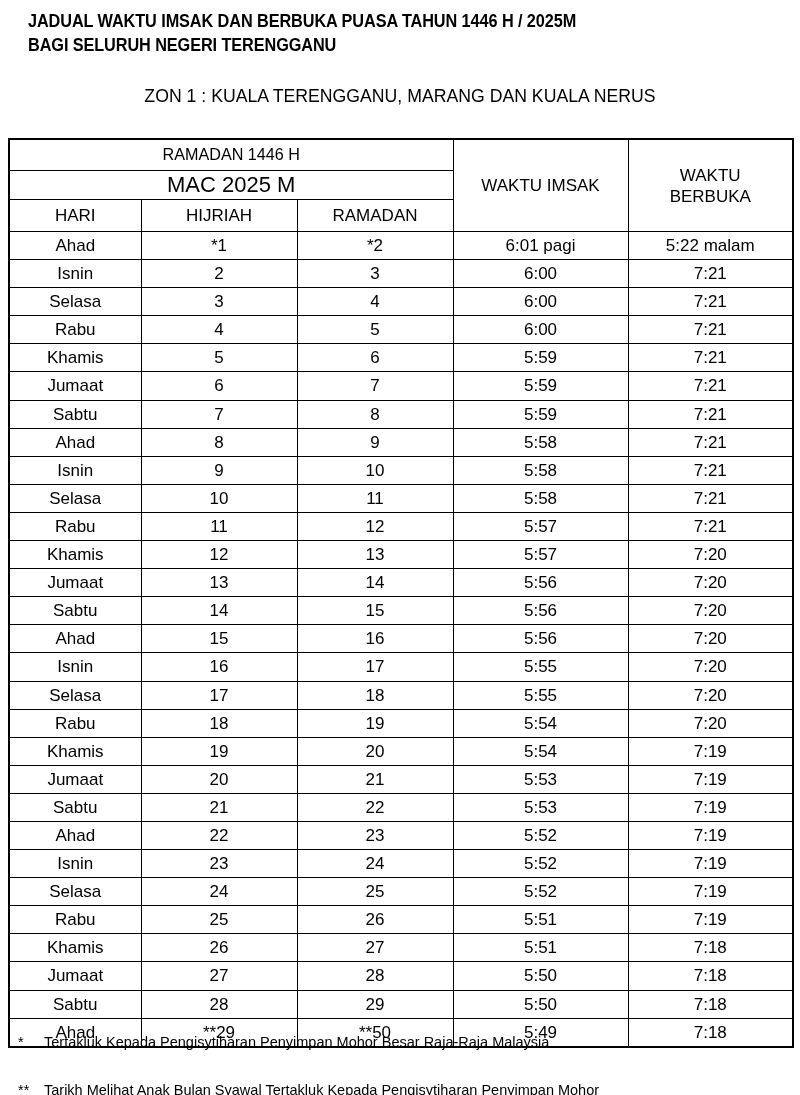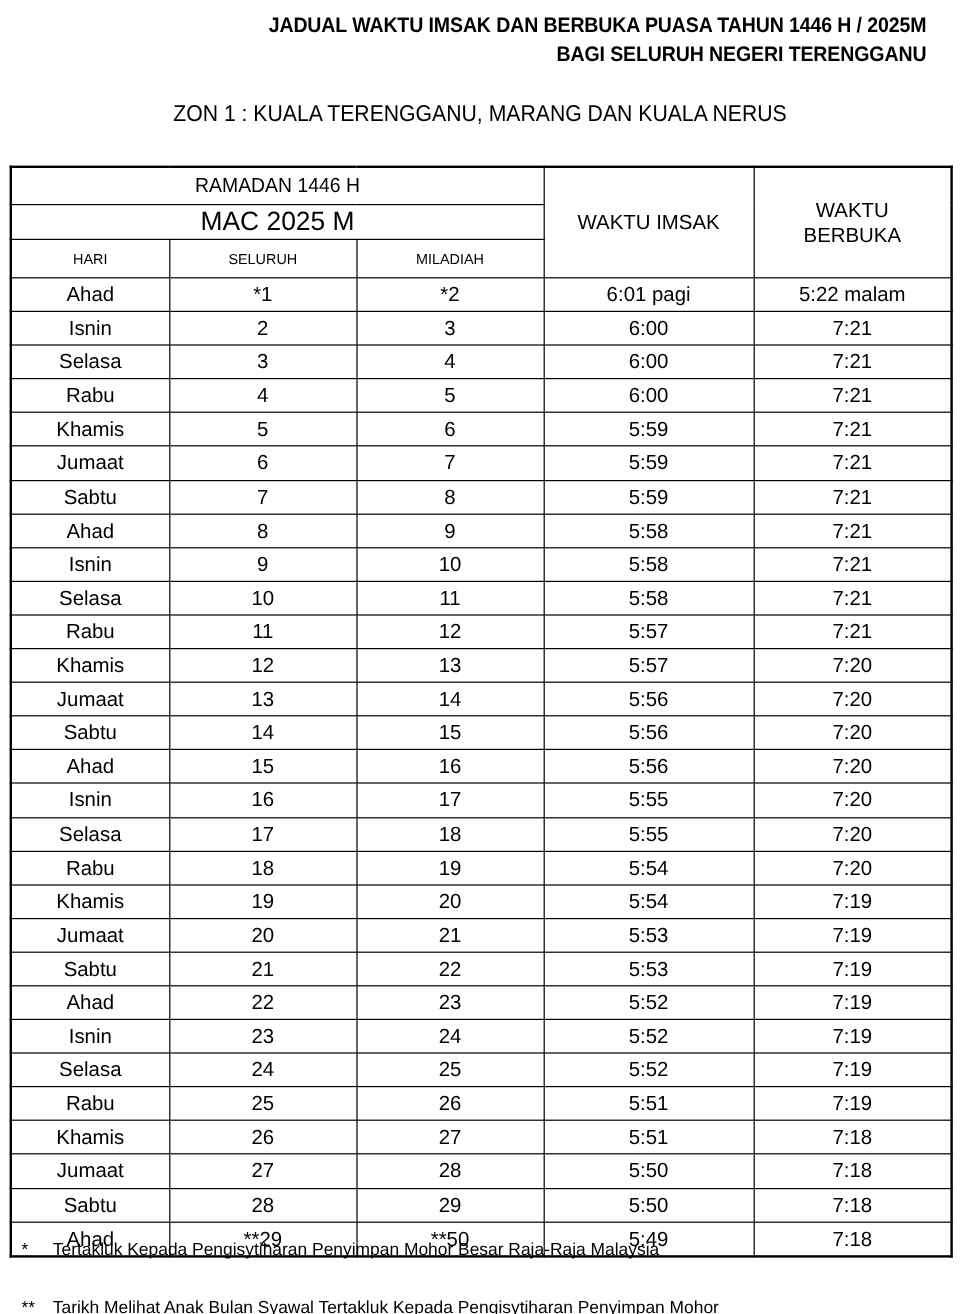--- a/index.html
+++ b/index.html
@@ -16,21 +16,21 @@
   }
   .page {
     position: relative;
     width: 800px;
     height: 1095px;
     box-sizing: border-box;
   }
 
   
   .title-block {
-    text-align: right;
+    text-align: left;
     padding-top: 9px;
   }
   .title-line {
     font-size: 17.5px;
     font-weight: bold;
     letter-spacing: -0.1px;
     line-height: 24px;
     transform: scaleX(0.93);
     transform-origin: center center;
     white-space: nowrap;
@@ -81,21 +81,21 @@
     font-weight: bold;
     height: 30px;
     transform: scaleX(0.95);
   }
   th.head-mid {
     font-size: 22px;
     font-weight: bold;
     height: 28px;
   }
   th.head-sub {
-    font-size: 12px;
+    font-size: 17px;
     font-weight: bold;
     height: 31px;
   }
   th.head-tall {
     font-size: 17px;
     font-weight: bold;
     line-height: 21px;
   }
   td.cell {
     font-size: 17px;
@@ -158,22 +158,22 @@
           <th class="head-tall" rowspan="3">
             <span>WAKTU</span><br>
             <span>BERBUKA</span>
           </th>
         </tr>
         <tr>
           <th class="head-mid" colspan="3">MAC 2025 M</th>
         </tr>
         <tr>
           <th class="head-sub">HARI</th>
-          <th class="head-sub">SELURUH</th>
-          <th class="head-sub">MILADIAH</th>
+          <th class="head-sub">HIJRIAH</th>
+          <th class="head-sub">RAMADAN</th>
         </tr>
       </thead>
       <tbody id="tbody">
           <tr>
             <td class="cell">Ahad</td>
             <td class="cell">*1</td>
             <td class="cell">*2</td>
             <td class="cell">6:01 pagi</td>
             <td class="cell">5:22 malam</td>
           </tr>

